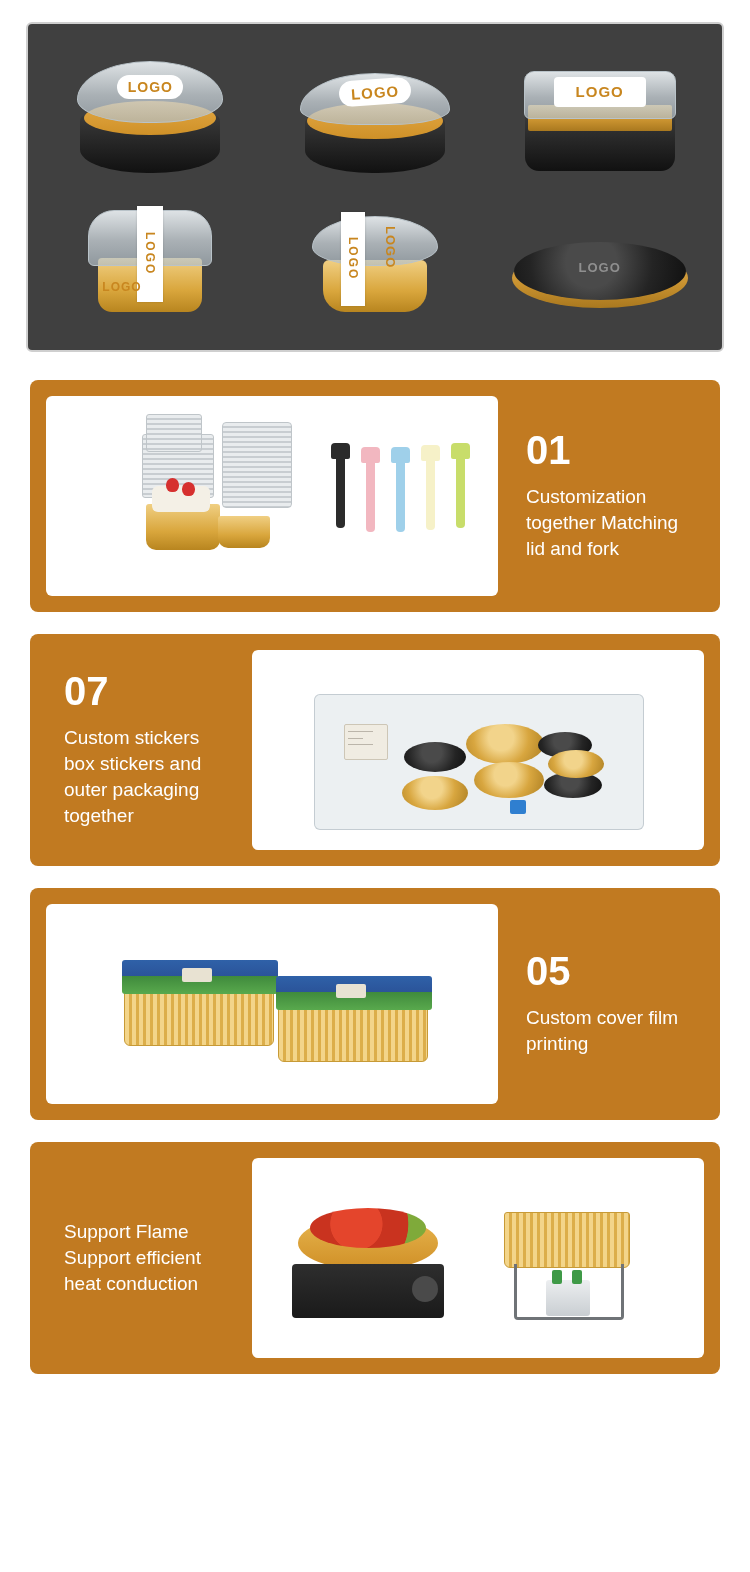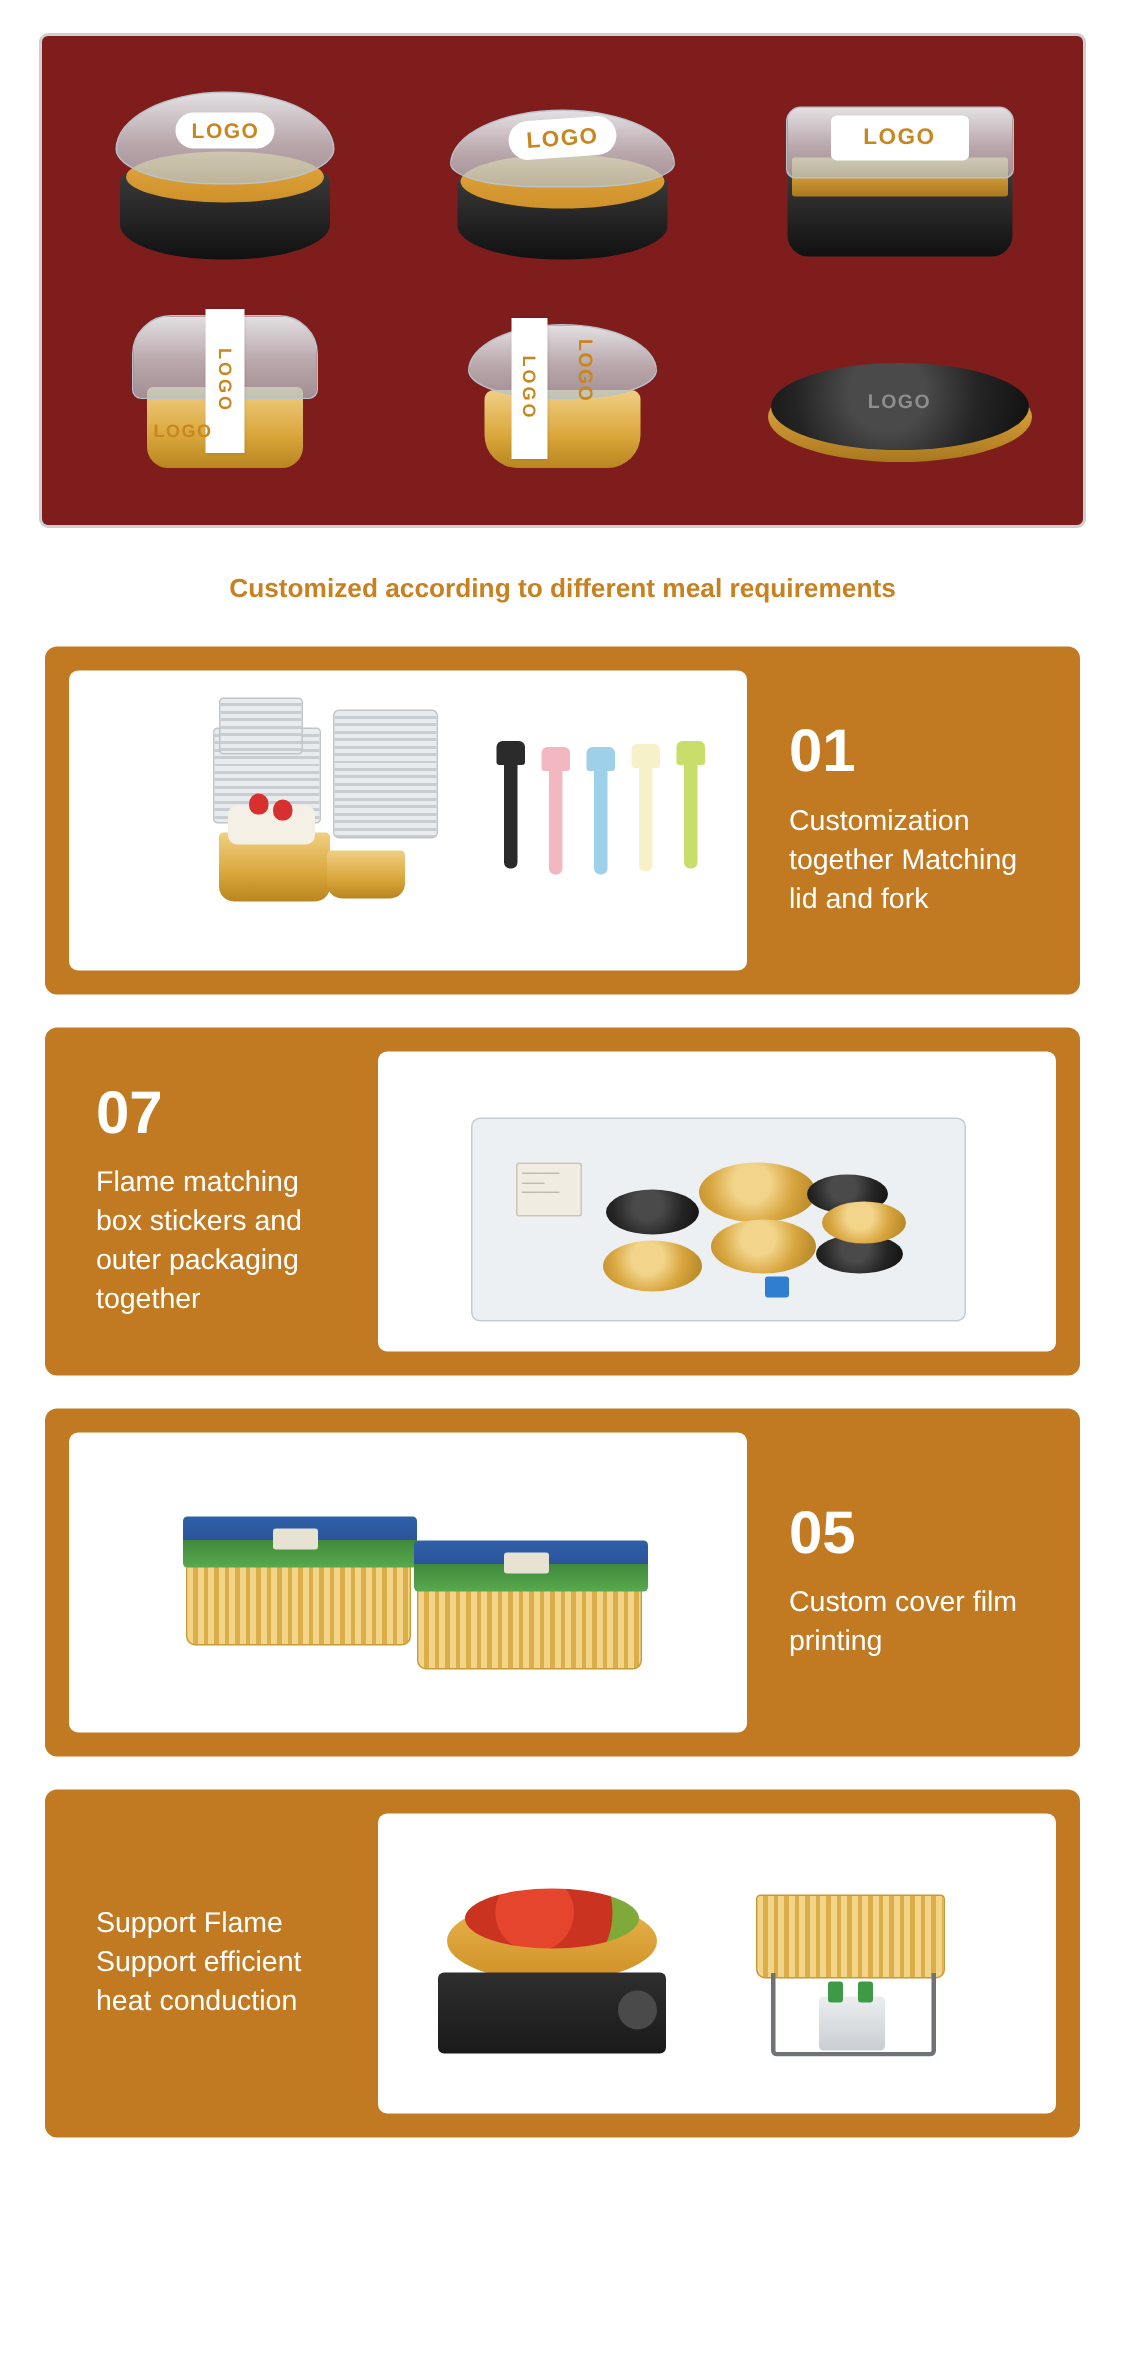--- a/index.html
+++ b/index.html
@@ -27,21 +27,21 @@
     font-weight: bold;
     color: #c9801f;
   }
 
   
   .showcase {
     margin: 22px 26px 0 26px;
     border: 2px solid #cfcfcf;
     border-radius: 6px;
     height: 330px;
-    background: #7f1d1d;
+    background: #404040;
     padding: 14px 10px;
   }
   .showcase-row {
     display: flex;
     justify-content: space-around;
     align-items: center;
     height: 50%;
   }
   .sc-item { position: relative; width: 200px; height: 140px; }
 
@@ -292,21 +292,20 @@
       </div>
 
       <div class="sc-item">
         <div class="base-gold" style="width:176px;height:60px;top:56px;border-radius:50%;"></div>
         <div class="disc-dark" style="width:172px;height:58px;left:50%;transform:translateX(-50%);top:50px;"></div>
         <div class="logo-text-plain" style="left:50%;transform:translateX(-50%);top:68px;font-size:13px;color:#8f8f8f;">LOGO</div>
       </div>
     </div>
   </div>
 
-  <div class="mid-caption">Customized according to different meal requirements</div>
 
   <div class="cards">
 
     <div class="card left-photo">
       <div class="photo">
         <div class="stack" style="width:72px;height:64px;left:96px;top:38px;"></div>
         <div class="stack" style="width:70px;height:86px;left:176px;top:26px;border-radius:4px;"></div>
         <div class="stack" style="width:56px;height:38px;left:100px;top:18px;"></div>
         <div class="cup-gold" style="width:74px;height:46px;left:100px;top:108px;"></div>
         <div class="cup-gold" style="width:52px;height:32px;left:172px;top:120px;"></div>
@@ -322,21 +321,21 @@
       </div>
       <div class="txt">
         <div class="num">01</div>
         <div class="desc">Customization together Matching lid and fork</div>
       </div>
     </div>
 
     <div class="card right-photo">
       <div class="txt">
         <div class="num">07</div>
-        <div class="desc">Flame matching box stickers and outer packaging together</div>
+        <div class="desc">Custom stickers box stickers and outer packaging together</div>
       </div>
       <div class="photo">
         <div class="bag-cluster" style="width:330px;height:136px;left:62px;top:44px;"></div>
         <div class="disc-gold" style="width:78px;height:40px;left:214px;top:74px;"></div>
         <div class="disc-gold" style="width:70px;height:36px;left:222px;top:112px;"></div>
         <div class="disc-gold" style="width:66px;height:34px;left:150px;top:126px;"></div>
         <div class="disc-dark" style="width:62px;height:30px;left:152px;top:92px;"></div>
         <div class="disc-dark" style="width:54px;height:26px;left:286px;top:82px;"></div>
         <div class="disc-dark" style="width:58px;height:26px;left:292px;top:122px;"></div>
         <div class="disc-gold" style="width:56px;height:28px;left:296px;top:100px;"></div>

